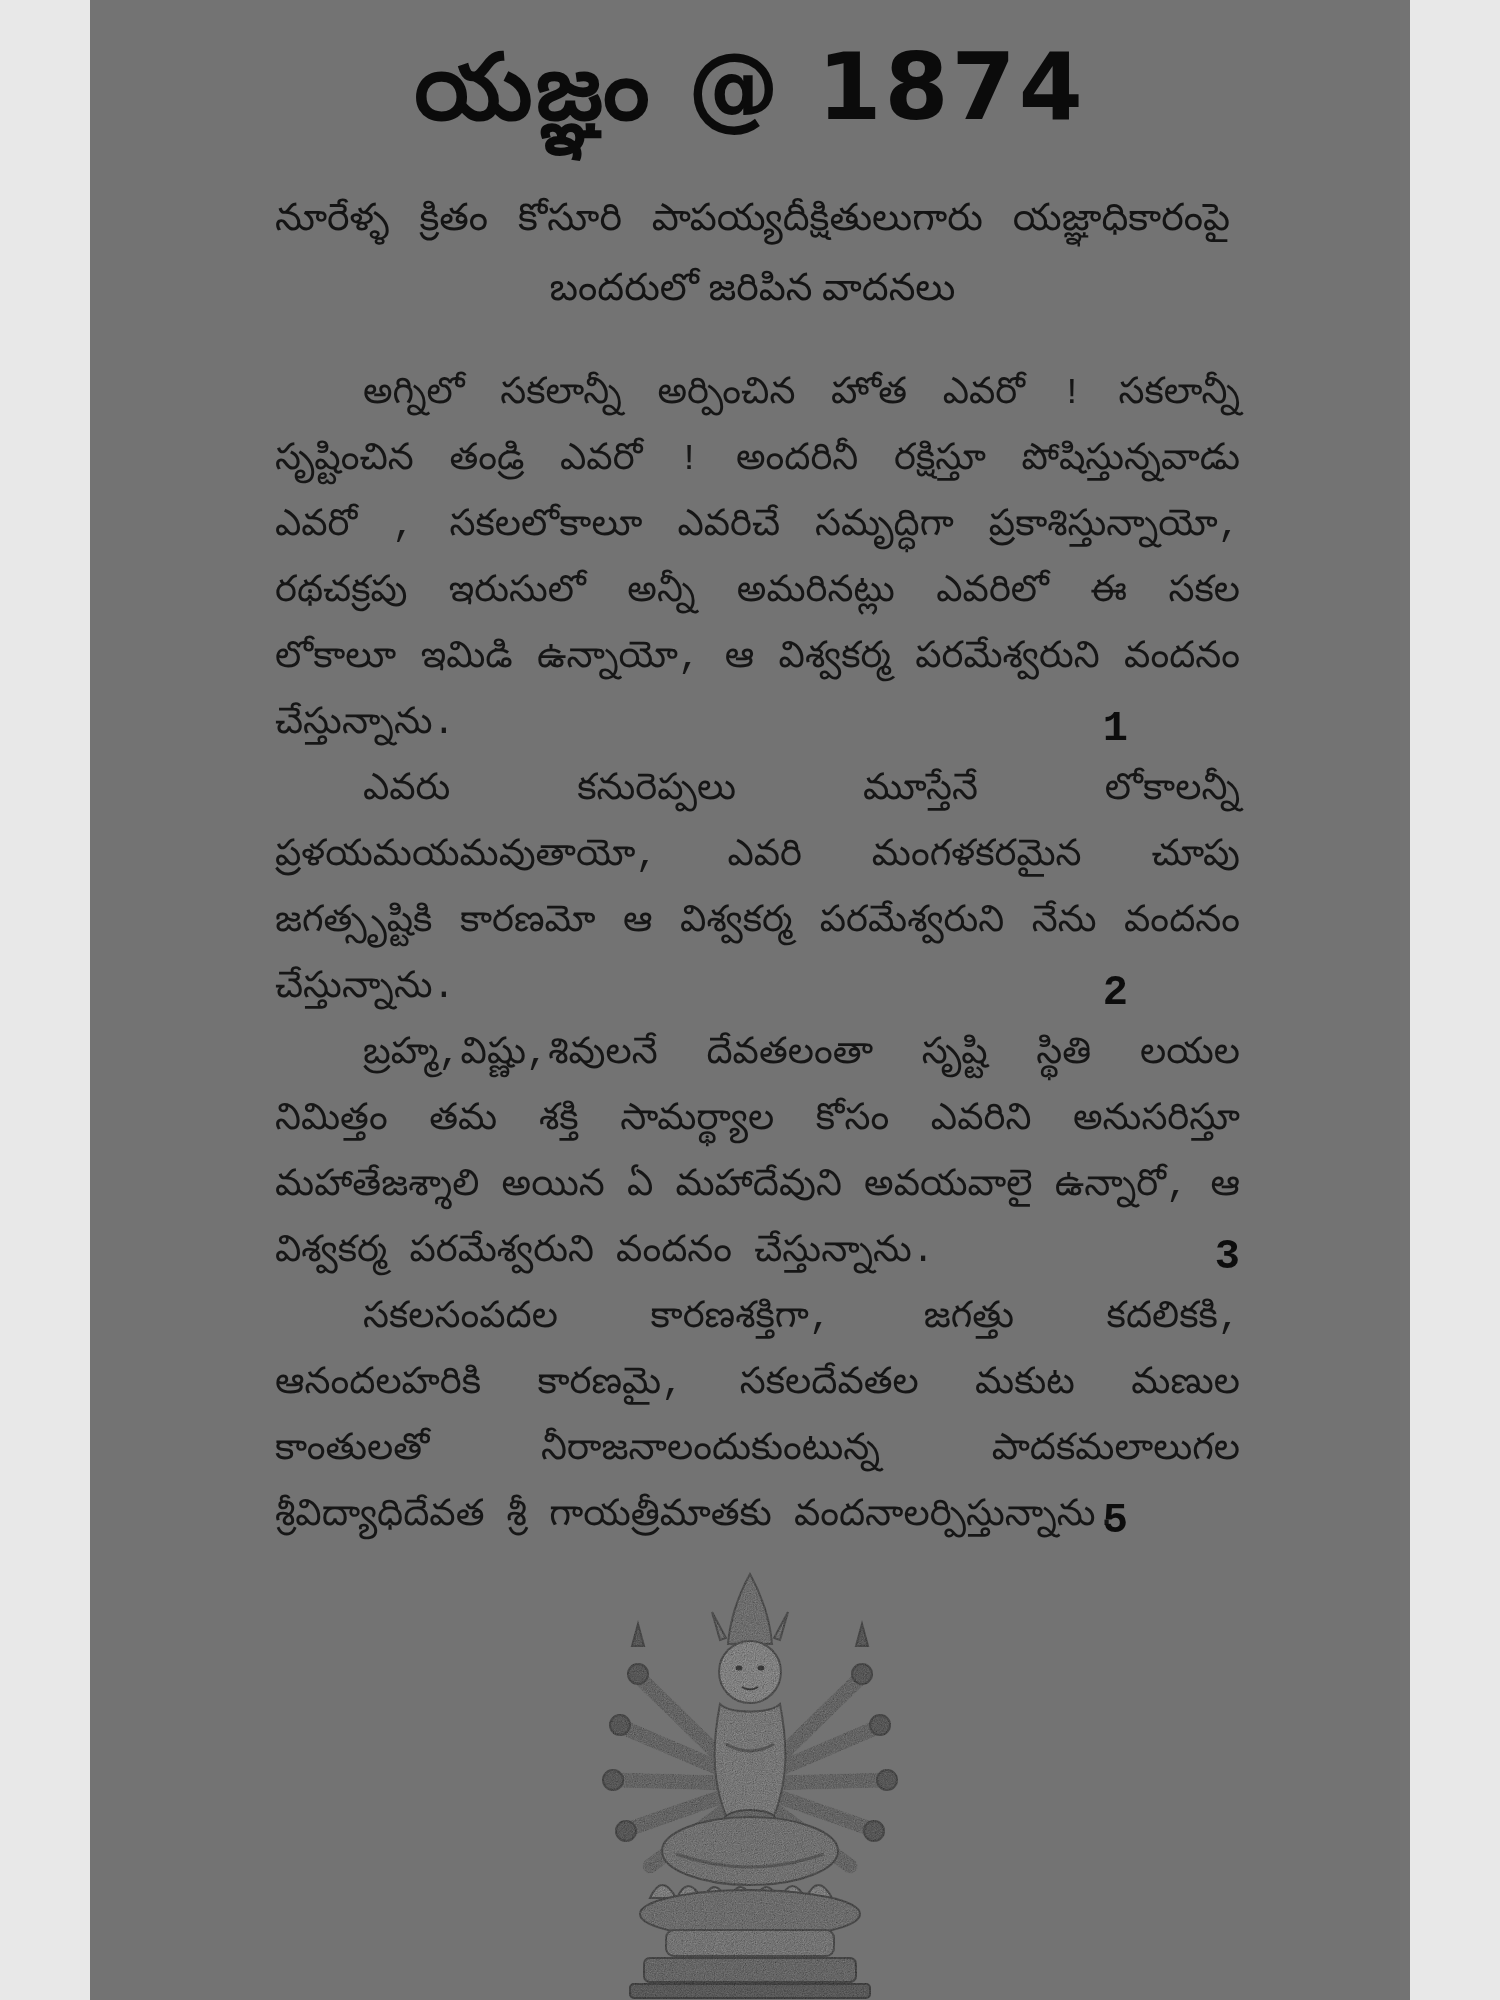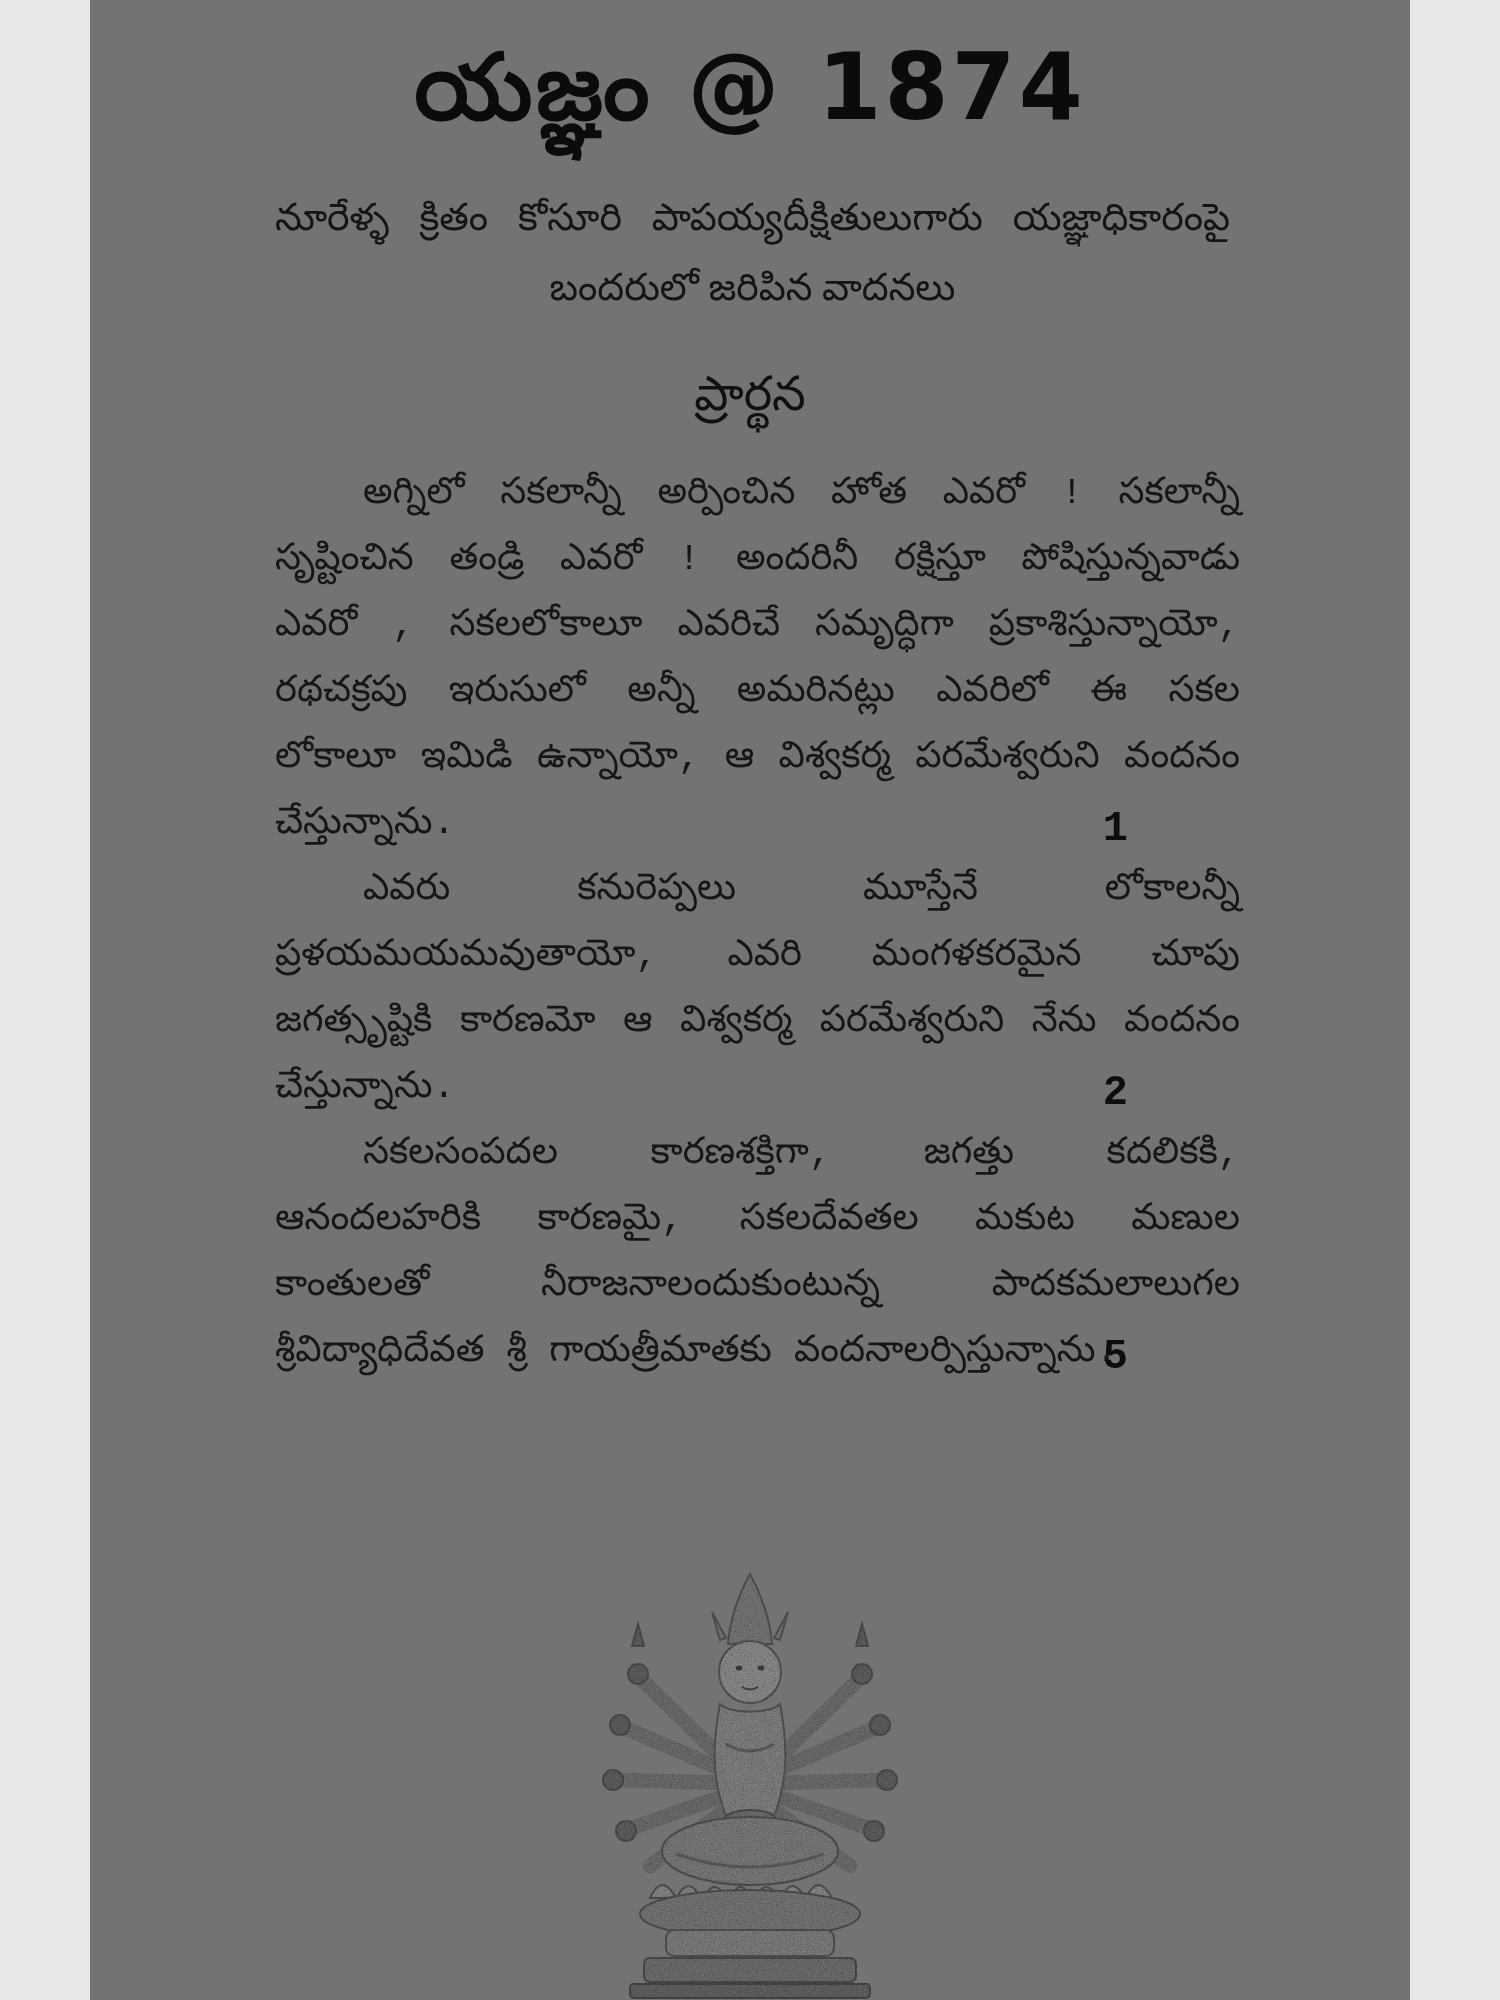--- a/index.html
+++ b/index.html
@@ -85,34 +85,37 @@
 
 <div class="page">
 
   <div class="doc-title">యజ్ఞం @ 1874</div>
 
   <div class="subtitle">
     <div class="subtitle-line1">నూరేళ్ళ క్రితం కోసూరి పాపయ్యదీక్షితులుగారు యజ్ఞాధికారంపై</div>
     <div class="subtitle-line2">బందరులో జరిపిన వాదనలు</div>
   </div>
 
-  <div class="section-heading">ప్రార్థన</div>
 
   <div class="verses">
 
     <div class="verse">
       <span>అగ్నిలో సకలాన్నీ అర్పించిన హోత ఎవరో ! సకలాన్నీ సృష్టించిన తండ్రి ఎవరో ! అందరినీ రక్షిస్తూ పోషిస్తున్నవాడు ఎవరో , సకలలోకాలూ ఎవరిచే సమృద్ధిగా ప్రకాశిస్తున్నాయో, రథచక్రపు ఇరుసులో అన్నీ అమరినట్లు ఎవరిలో ఈ సకల లోకాలూ ఇమిడి ఉన్నాయో, ఆ విశ్వకర్మ పరమేశ్వరుని వందనం చేస్తున్నాను.</span>
       <span class="verse-number">1</span>
     </div>
 
     <div class="verse">
       <span>ఎవరు కనురెప్పలు మూస్తేనే లోకాలన్నీ ప్రళయమయమవుతాయో, ఎవరి మంగళకరమైన చూపు జగత్సృష్టికి కారణమో ఆ విశ్వకర్మ పరమేశ్వరుని నేను వందనం చేస్తున్నాను.</span>
       <span class="verse-number">2</span>
     </div>
 
+    <div class="verse">
+      <span>బ్రహ్మ,విష్ణు,శివులనే దేవతలంతా సృష్టి స్థితి లయల నిమిత్తం తమ శక్తి సామర్థ్యాల కోసం ఎవరిని అనుసరిస్తూ మహాతేజశ్శాలి అయిన ఏ మహాదేవుని అవయవాలై ఉన్నారో, ఆ విశ్వకర్మ పరమేశ్వరుని వందనం చేస్తున్నాను.</span>
+      <span class="verse-number flush-right">3</span>
+    </div>
 
 
     <div class="verse">
       <span>సకలసంపదల కారణశక్తిగా, జగత్తు కదలికకి, ఆనందలహరికి కారణమై, సకలదేవతల మకుట మణుల కాంతులతో నీరాజనాలందుకుంటున్న పాదకమలాలుగల శ్రీవిద్యాధిదేవత శ్రీ గాయత్రీమాతకు వందనాలర్పిస్తున్నాను.</span>
       <span class="verse-number">5</span>
     </div>
 
   </div>
 
   <div class="statue-wrap">

